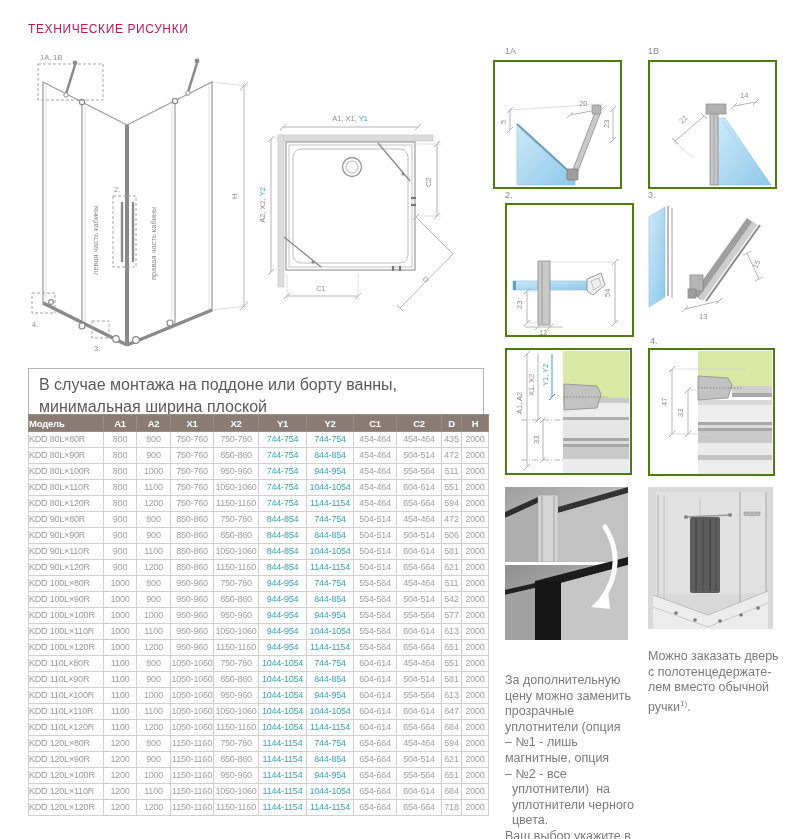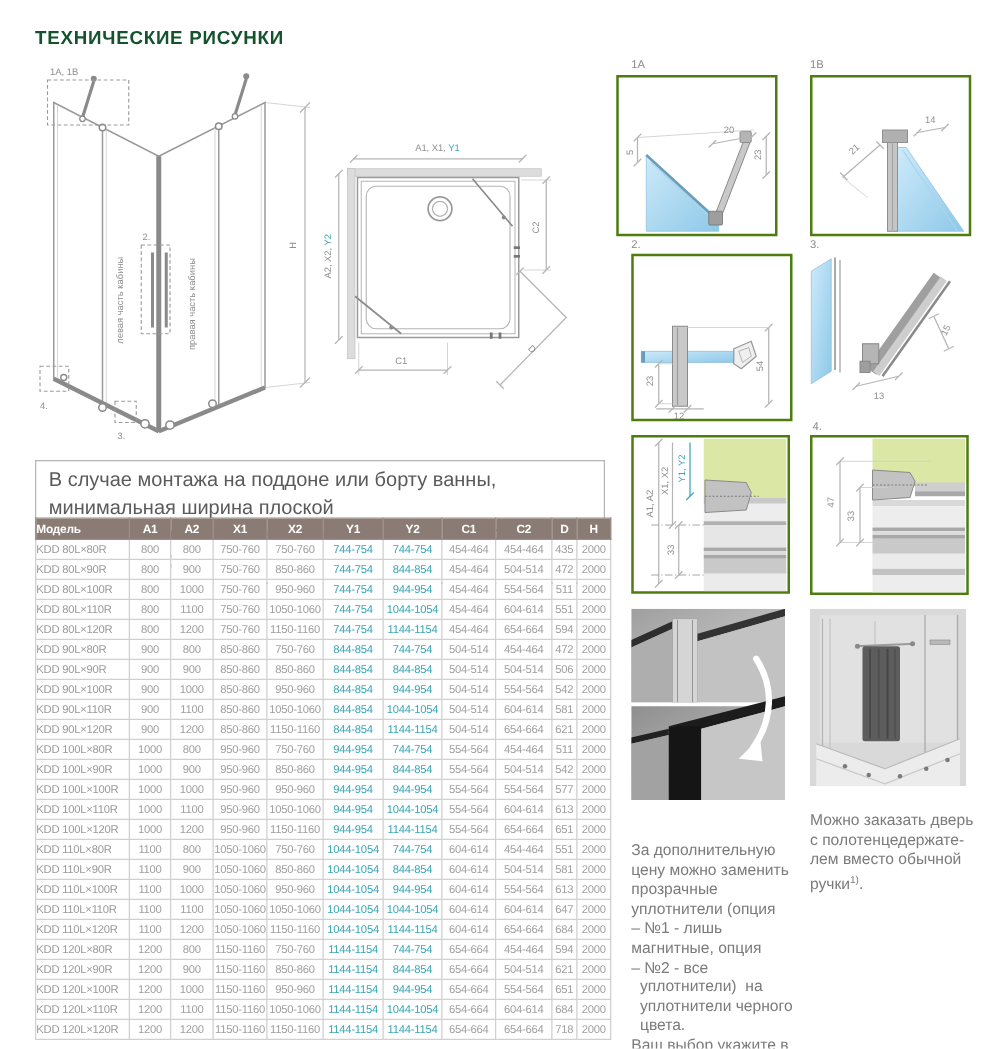--- a/index.html
+++ b/index.html
@@ -1,19 +1,19 @@
 <!DOCTYPE html>
 <html><head>
 <meta charset="utf-8">
 <style>
   html,body{margin:0;padding:0;background:#fff;}
   .page{position:relative;width:799px;height:839px;background:#fff;overflow:hidden;
         font-family:"Liberation Sans", sans-serif;}
-  .title{position:absolute;left:28px;top:22px;font-size:15px;font-weight:bold;
-         color:#14532d;letter-spacing:.6px;}
+  .title{position:absolute;left:28px;top:22px;font-size:12px;font-weight:normal;
+         color:#be185d;letter-spacing:.6px;}
   .abs{position:absolute;}
   .detail-label{position:absolute;font-size:9px;color:#8a8a8a;}
   .detail-box{position:absolute;background:#fff;border:2px solid #4d7c0f;}
   .note-box{position:absolute;left:28px;top:368px;width:438px;border:1px solid #b5b5b5;
             padding:5px 6px 6px 10px;font-size:16px;color:#5a5a5a;line-height:1.35;
             white-space:pre-line;}
   .tbl-wrap{position:absolute;left:28px;top:414px;width:460px;}
   table.spec{border-collapse:collapse;table-layout:fixed;width:460px;
              font-size:9px;letter-spacing:-.2px;}
   table.spec th{background:#8a7c74;color:#fff;font-weight:bold;font-size:9.5px;
@@ -426,33 +426,20 @@
             <td class="">850-860</td>
             <td class="">850-860</td>
             <td class="c-teal">844-854</td>
             <td class="c-teal">844-854</td>
             <td class="">504-514</td>
             <td class="">504-514</td>
             <td class="">506</td>
             <td class="">2000</td>
           </tr>
           <tr>
-            <td class="c-model">KDD 90L×100R</td>
-            <td class="">900</td>
-            <td class="">1000</td>
-            <td class="">850-860</td>
-            <td class="">950-960</td>
-            <td class="c-teal">844-854</td>
-            <td class="c-teal">944-954</td>
-            <td class="">504-514</td>
-            <td class="">554-564</td>
-            <td class="">542</td>
-            <td class="">2000</td>
-          </tr>
-          <tr>
             <td class="c-model">KDD 90L×110R</td>
             <td class="">900</td>
             <td class="">1100</td>
             <td class="">850-860</td>
             <td class="">1050-1060</td>
             <td class="c-teal">844-854</td>
             <td class="c-teal">1044-1054</td>
             <td class="">504-514</td>
             <td class="">604-614</td>
             <td class="">581</td>

